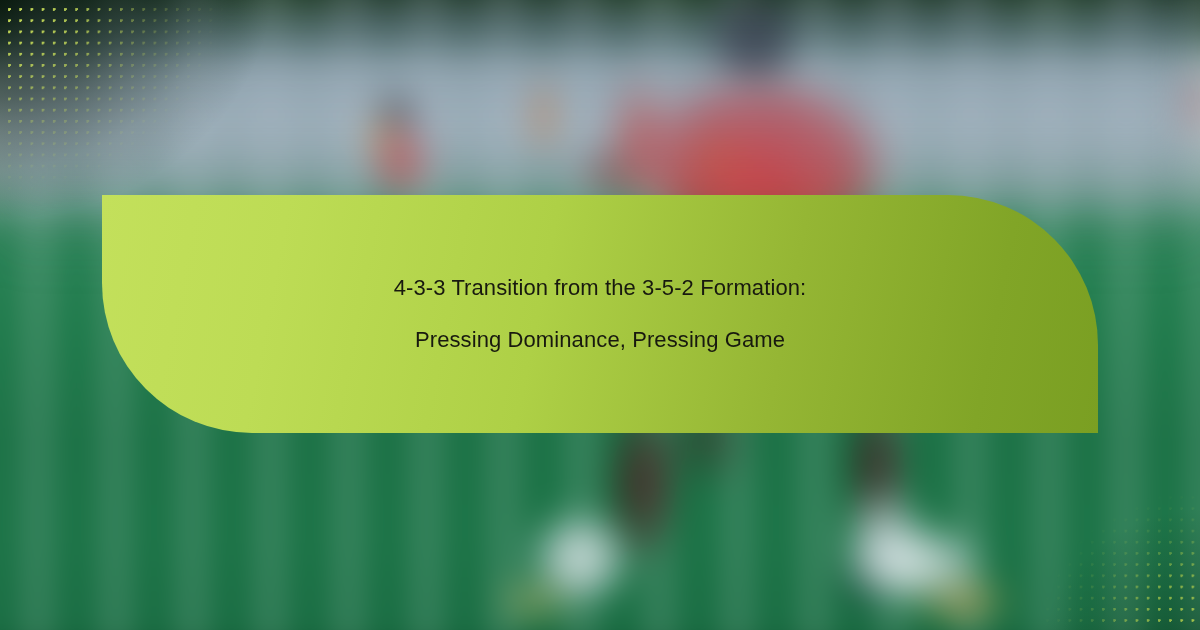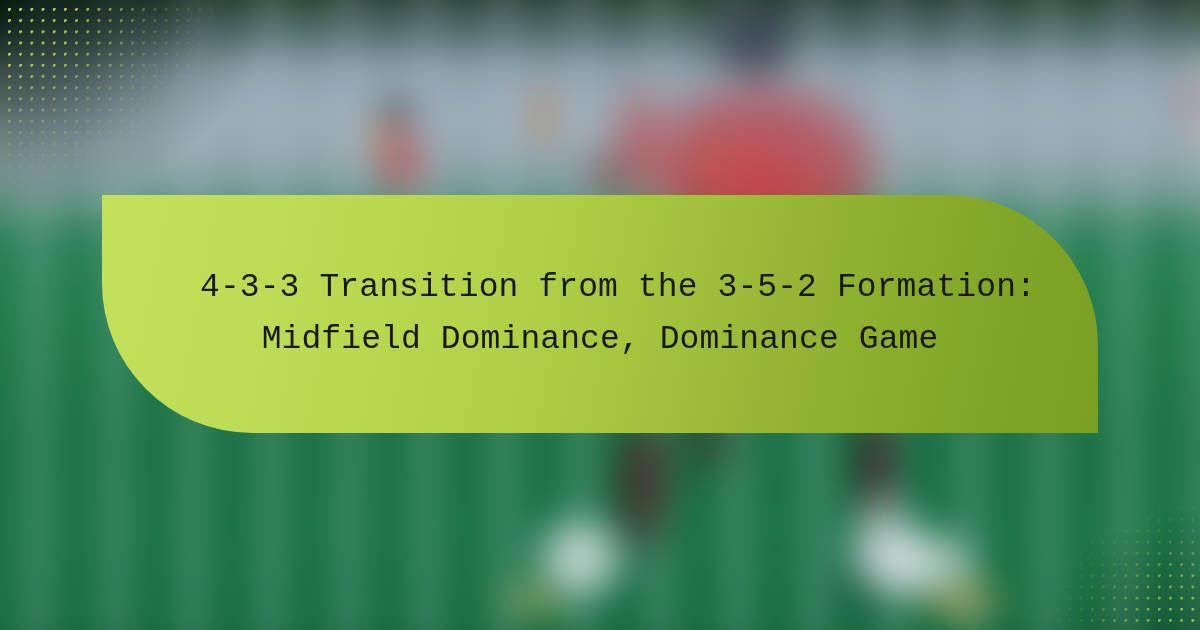--- a/index.html
+++ b/index.html
@@ -138,22 +138,22 @@
     background: linear-gradient(101deg, #c3e05b 0%, #bddc55 18%, #aed046 44%, #95b634 68%, #81a527 88%, #7a9f22 100%);
     border-radius: 0 150px 0 150px;
     display:flex;
     flex-direction:column;
     align-items:center;
     justify-content:center;
     padding: 0 74px;
   }
 
   .banner-title {
-    font-family:Liberation Mono, monospace;
-    font-size:33px;
+    font-family:Liberation Sans, sans-serif;
+    font-size:22px;
     line-height:52px;
     font-weight:400;
     letter-spacing:.1px;
     color:#18190f;
     text-align:center;
     max-width:800px;
   }
   .banner-title .line { display:block; white-space:nowrap; }
 </style>
 </head>
@@ -168,17 +168,17 @@
   <div class="dots dots-tl">
     <div class="dots-inner"></div>
   </div>
   <div class="dots dots-br">
     <div class="dots-inner"></div>
   </div>
 
   <div class="banner">
     <h1 class="banner-title">
       <span class="line">4-3-3 Transition from the 3-5-2 Formation:</span>
-      <span class="line">Midfield Dominance, Dominance Game</span>
+      <span class="line">Pressing Dominance, Pressing Game</span>
     </h1>
   </div>
 
 </div>
 
 </body></html>

